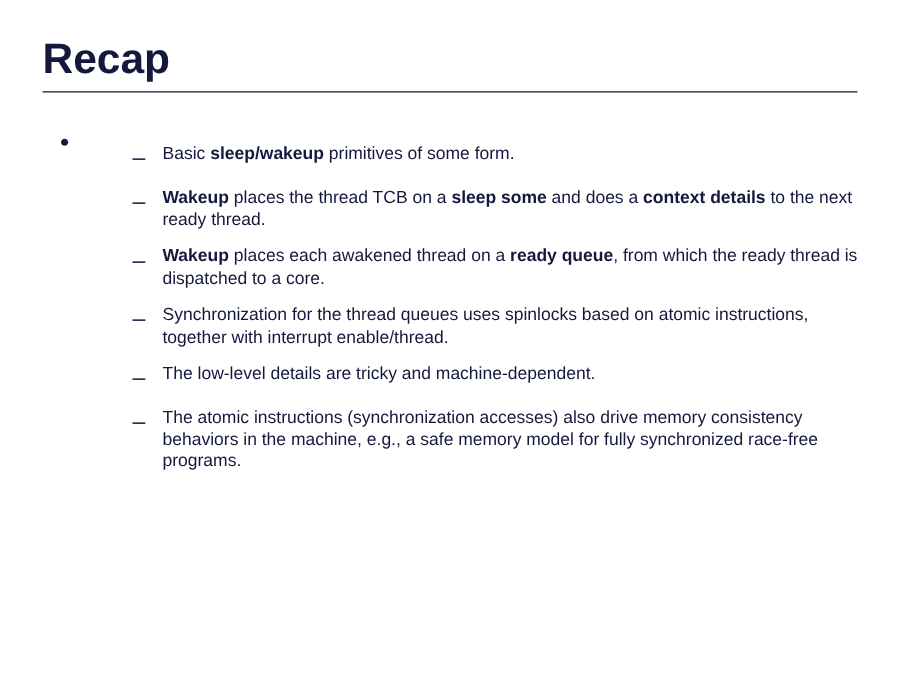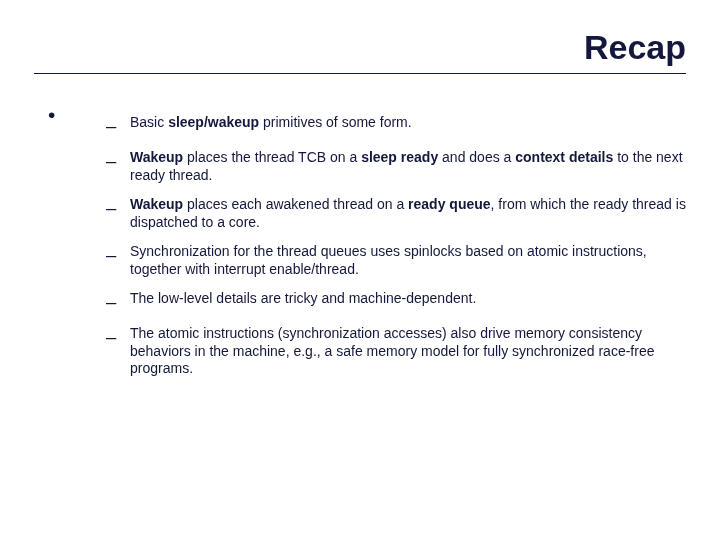--- a/index.html
+++ b/index.html
@@ -1,18 +1,18 @@
 <!DOCTYPE html>
 <html><head>
 <meta charset="utf-8">
 <style>
   * { margin: 0; padding: 0; box-sizing: border-box; }
   html, body { width: 720px; height: 540px; background: #fff; font-family: Arial, Helvetica, sans-serif; color: #14183c; }
   .slide { width: 720px; height: 540px; padding: 28px 34px 20px 34px; position: relative; }
-  .title { font-size: 34px; font-weight: bold; color: #14183c; margin-bottom: 6px; text-align: right; }
+  .title { font-size: 34px; font-weight: bold; color: #14183c; margin-bottom: 6px; }
   .rule { border: none; border-top: 1.5px solid #14183c; margin-bottom: 28px; }
   .bullet-list { list-style: none; }
   .level1 { display: flex; margin-bottom: 14px; padding-left: 14px; }
   .level1 .marker { width: 22px; flex-shrink: 0; font-size: 21px; line-height: 1.25; color: #14183c; }
   .level1 .text { font-size: 21px; line-height: 1.25; color: #14183c; }
   .level2-list { list-style: none; padding-left: 36px; }
   .level2 { display: flex; margin-top: 12px; margin-bottom: 4px; }
   .level2 .marker { width: 24px; flex-shrink: 0; font-size: 18.5px; line-height: 1.25; color: #14183c; }
   .level2 .text { font-size: 14px; line-height: 1.25; color: #14183c; }
   b { font-weight: bold; }
@@ -30,21 +30,21 @@
       <div>
         <ul class="level2-list">
 
           <li class="level2">
             <span class="marker">–</span>
             <span class="text"><span>Basic </span><b>sleep/wakeup</b><span> primitives of some form.</span></span>
           </li>
 
           <li class="level2">
             <span class="marker">–</span>
-            <span class="text"><b>Wakeup</b><span> places the thread TCB on a </span><b>sleep ready</b><span> and does a </span><b>context details</b><span> to the next ready thread.</span></span>
+            <span class="text"><b>Wakeup</b><span> places the thread TCB on a </span><b>sleep some</b><span> and does a </span><b>context details</b><span> to the next ready thread.</span></span>
           </li>
 
           <li class="level2">
             <span class="marker">–</span>
             <span class="text"><b>Wakeup</b><span> places each awakened thread on a </span><b>ready queue</b><span>, from which the ready thread is dispatched to a core.</span></span>
           </li>
 
           <li class="level2">
             <span class="marker">–</span>
             <span class="text">Synchronization for the thread queues uses spinlocks based on atomic instructions, together with interrupt enable/thread.</span>

